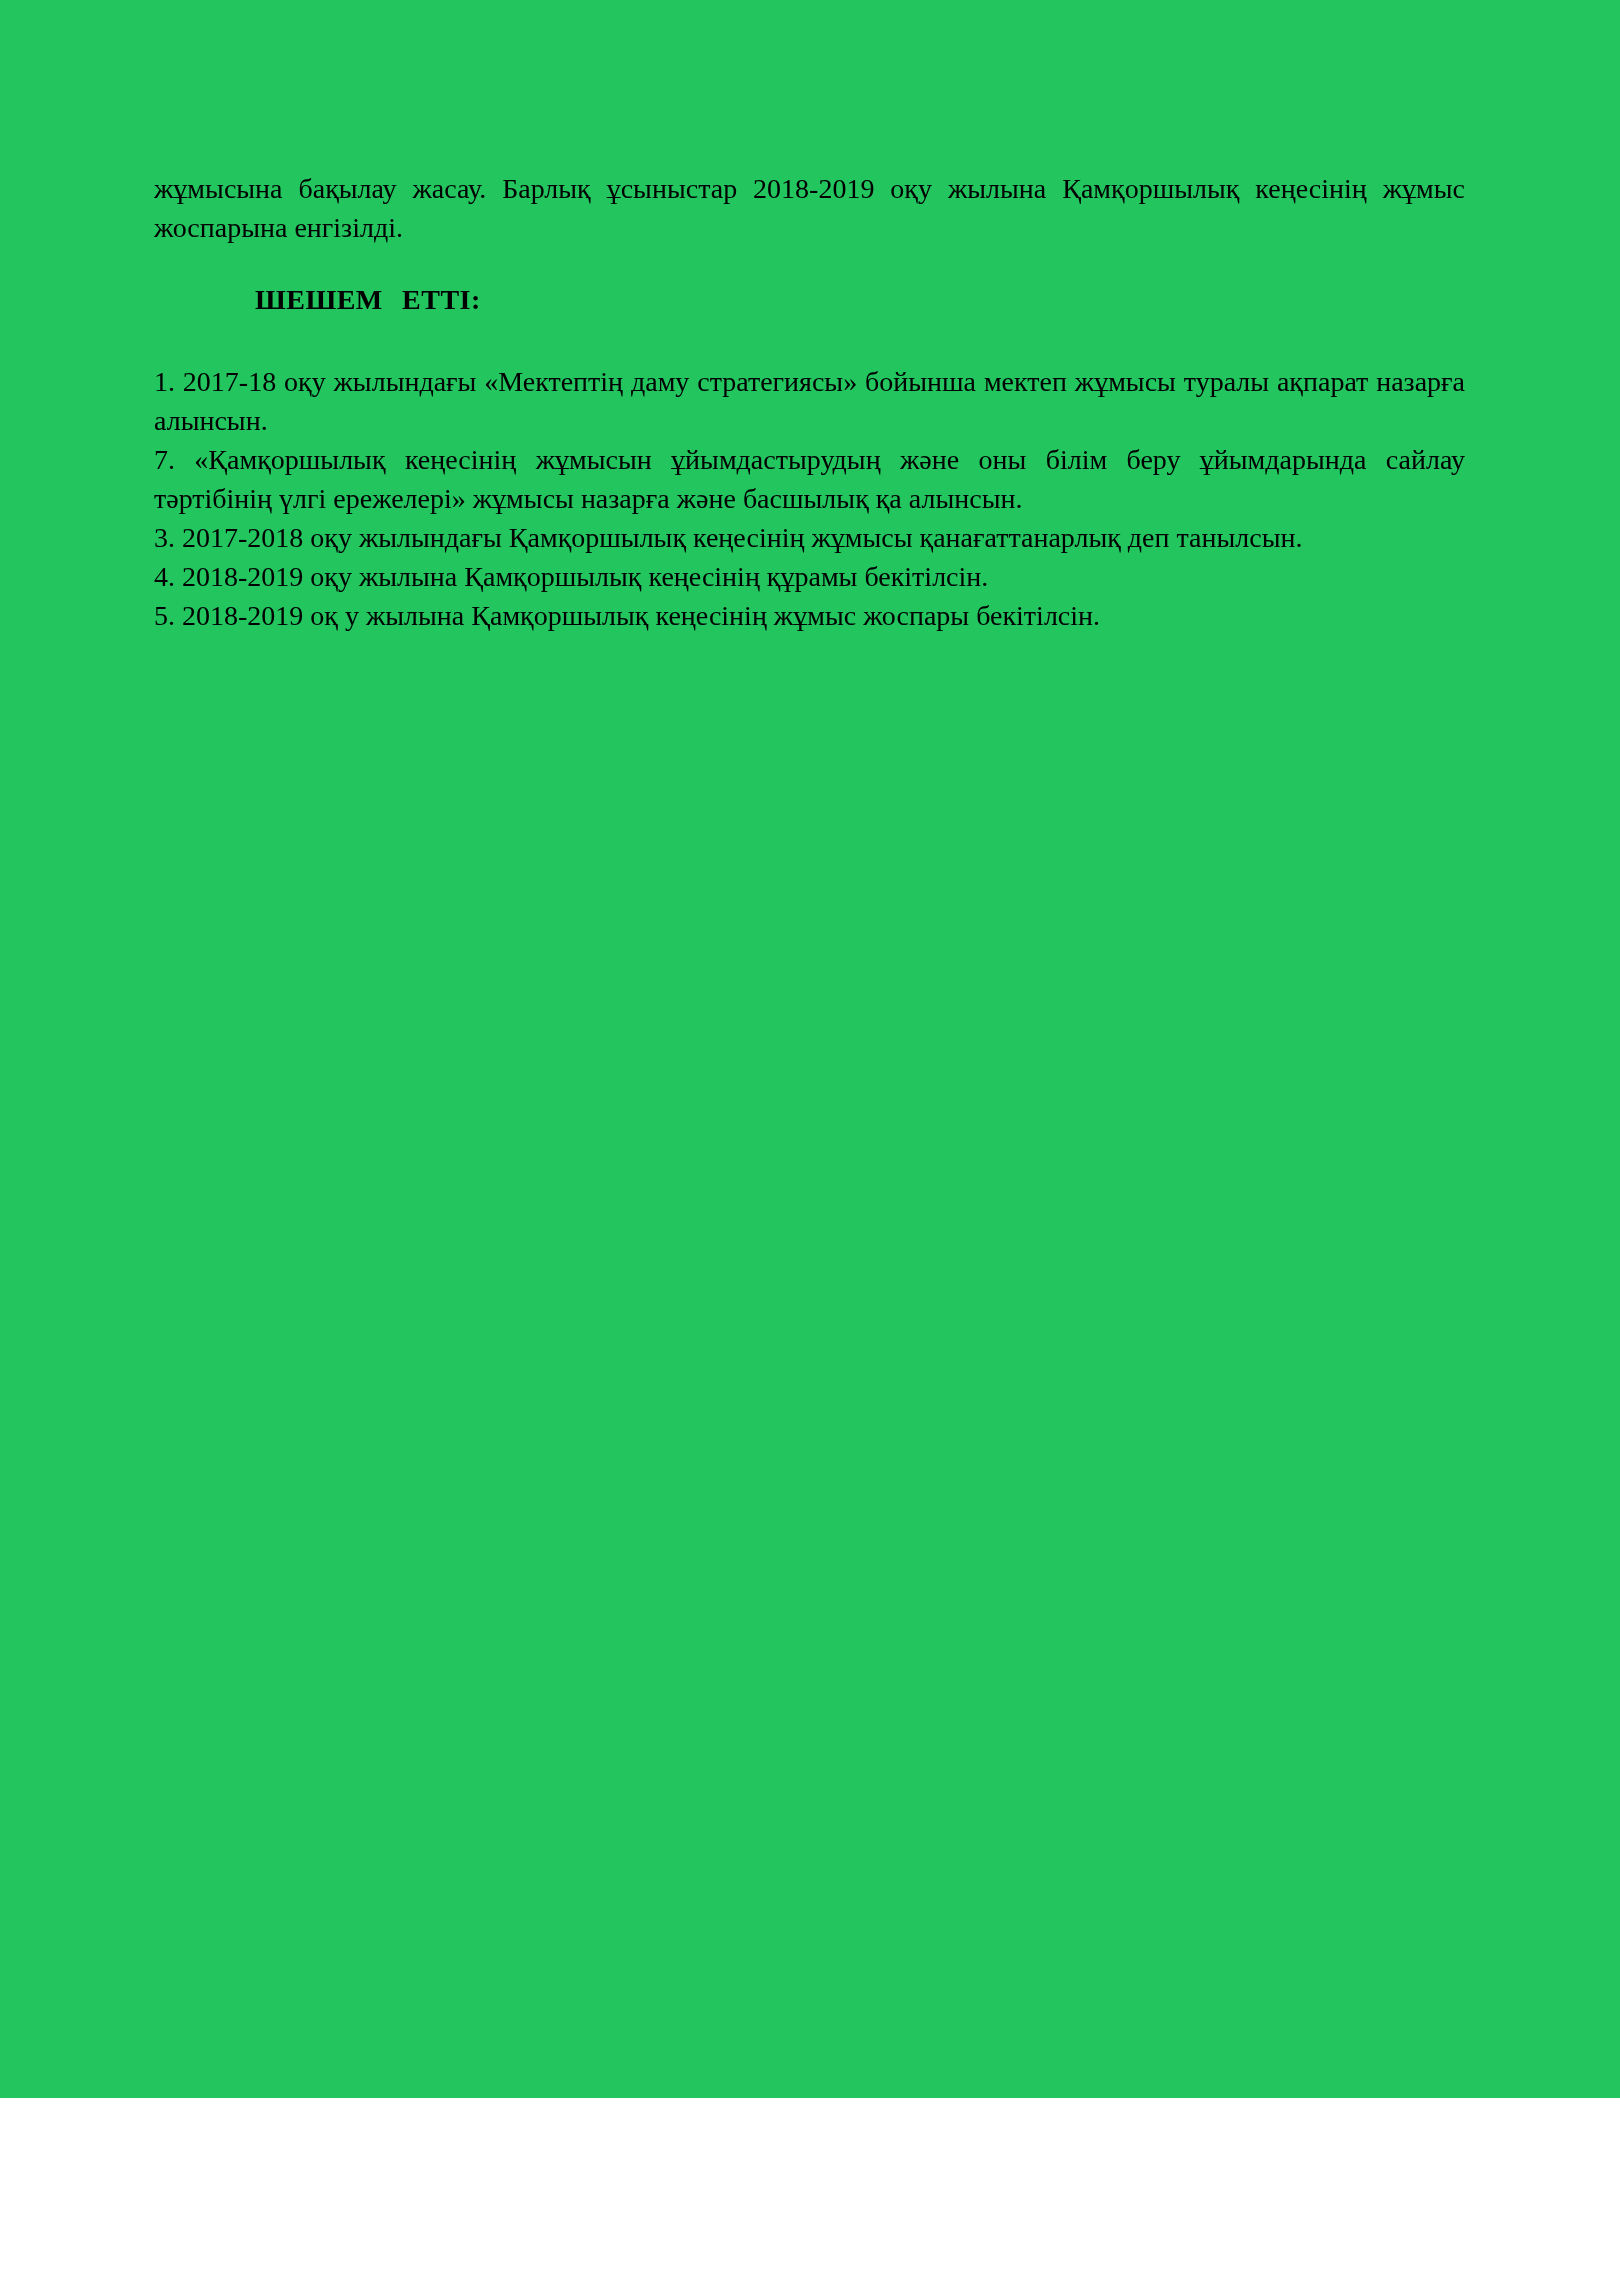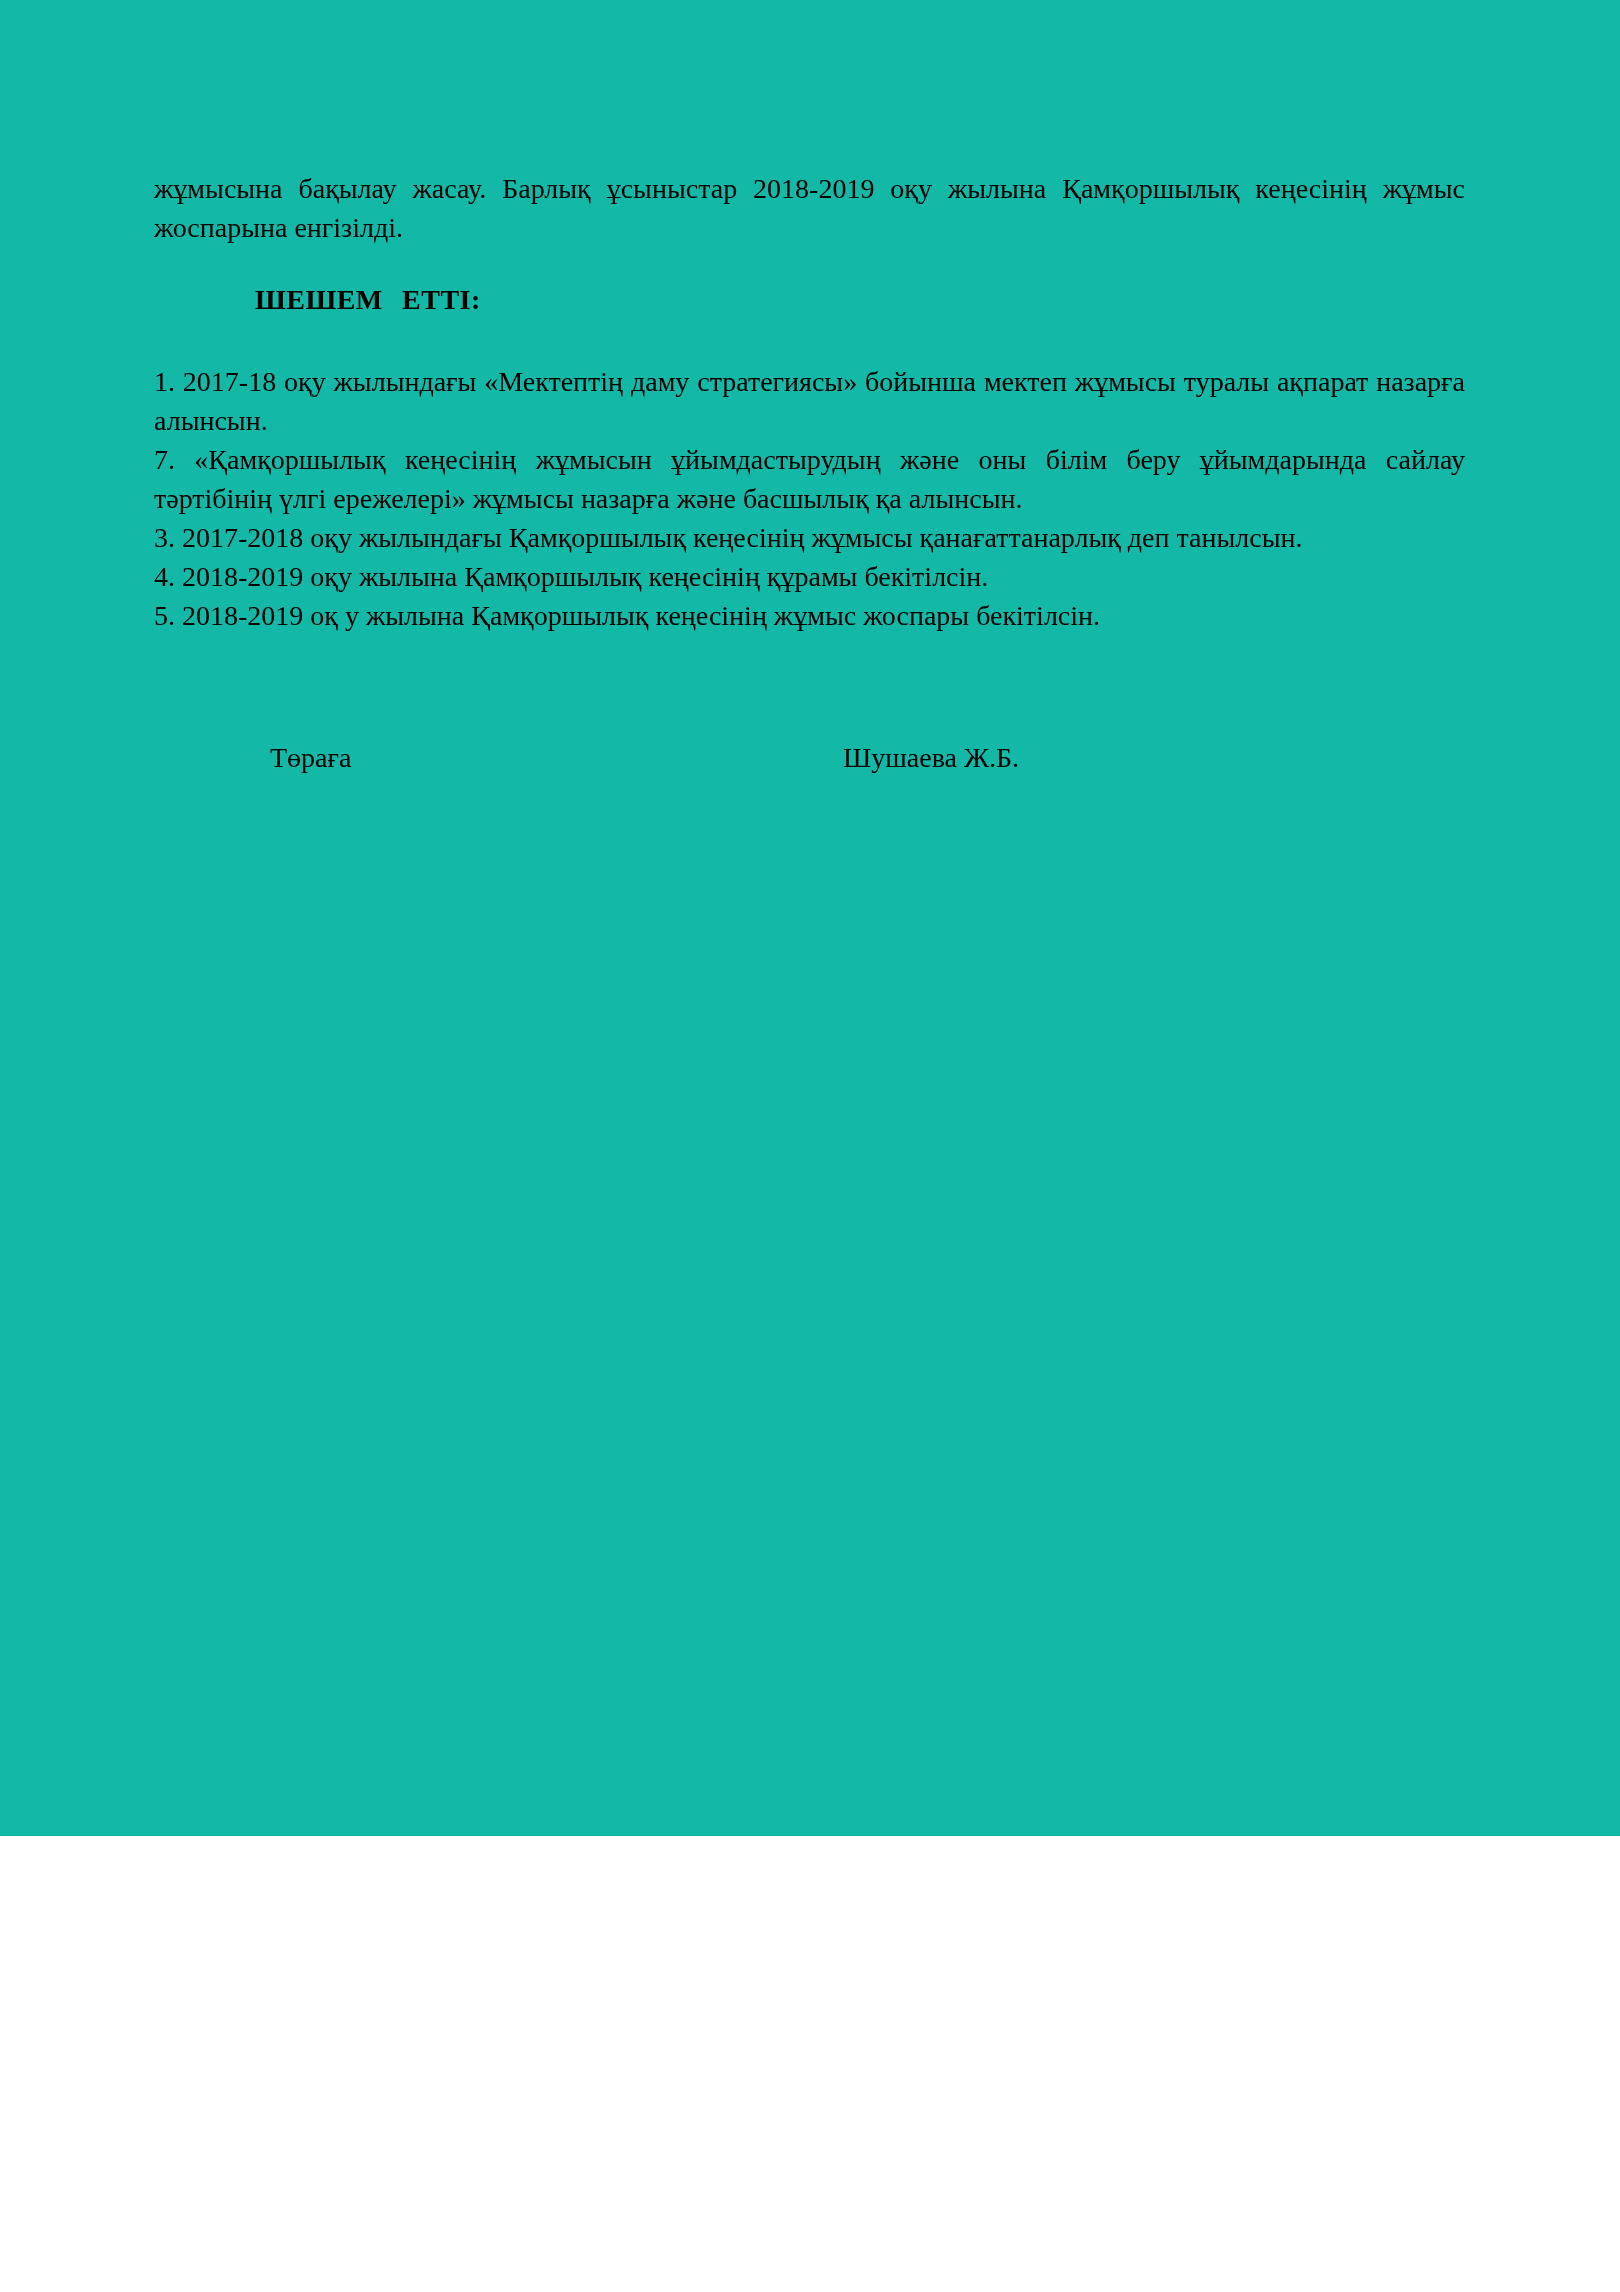--- a/index.html
+++ b/index.html
@@ -2,22 +2,22 @@
 <html><head>
 <meta charset="utf-8">
 <style>
   * { margin: 0; padding: 0; box-sizing: border-box; }
   html, body {
     background: #ffffff;
   }
   .page {
     position: relative;
     width: 1620px;
-    height: 1836px;
-    background: #14b8a6;
+    height: 2098px;
+    background: #22c55e;
     color: #000000;
     font-family: "Liberation Serif", "DejaVu Serif", serif;
     font-size: 28px;
     line-height: 39px;
     overflow: hidden;
   }
   .content {
     position: absolute;
     left: 154px;
     top: 169px;
@@ -71,21 +71,17 @@
 
     <div class="decisions">
       <div class="decision-item">1. 2017-18 оқу жылындағы «Мектептің даму стратегиясы» бойынша мектеп жұмысы туралы ақпарат назарға алынсын.</div>
       <div class="decision-item">7. «Қамқоршылық кеңесінің жұмысын ұйымдастырудың және оны білім беру ұйымдарында сайлау тәртібінің үлгі ережелері» жұмысы назарға және басшылық қа алынсын.</div>
       <div class="decision-item">3. 2017-2018 оқу жылындағы Қамқоршылық кеңесінің жұмысы қанағаттанарлық деп танылсын.</div>
       <div class="decision-item">4. 2018-2019 оқу жылына Қамқоршылық кеңесінің құрамы бекітілсін.</div>
       <div class="decision-item">5. 2018-2019 оқ у жылына Қамқоршылық кеңесінің жұмыс жоспары бекітілсін.</div>
     </div>
 
     <div class="signatures">
-      <div class="signature-row">
-        <span class="signature-role">Төраға</span>
-        <span class="signature-name">Шушаева Ж.Б.</span>
-      </div>
     </div>
 
   </div>
 </div>
 
 
 </body></html>

